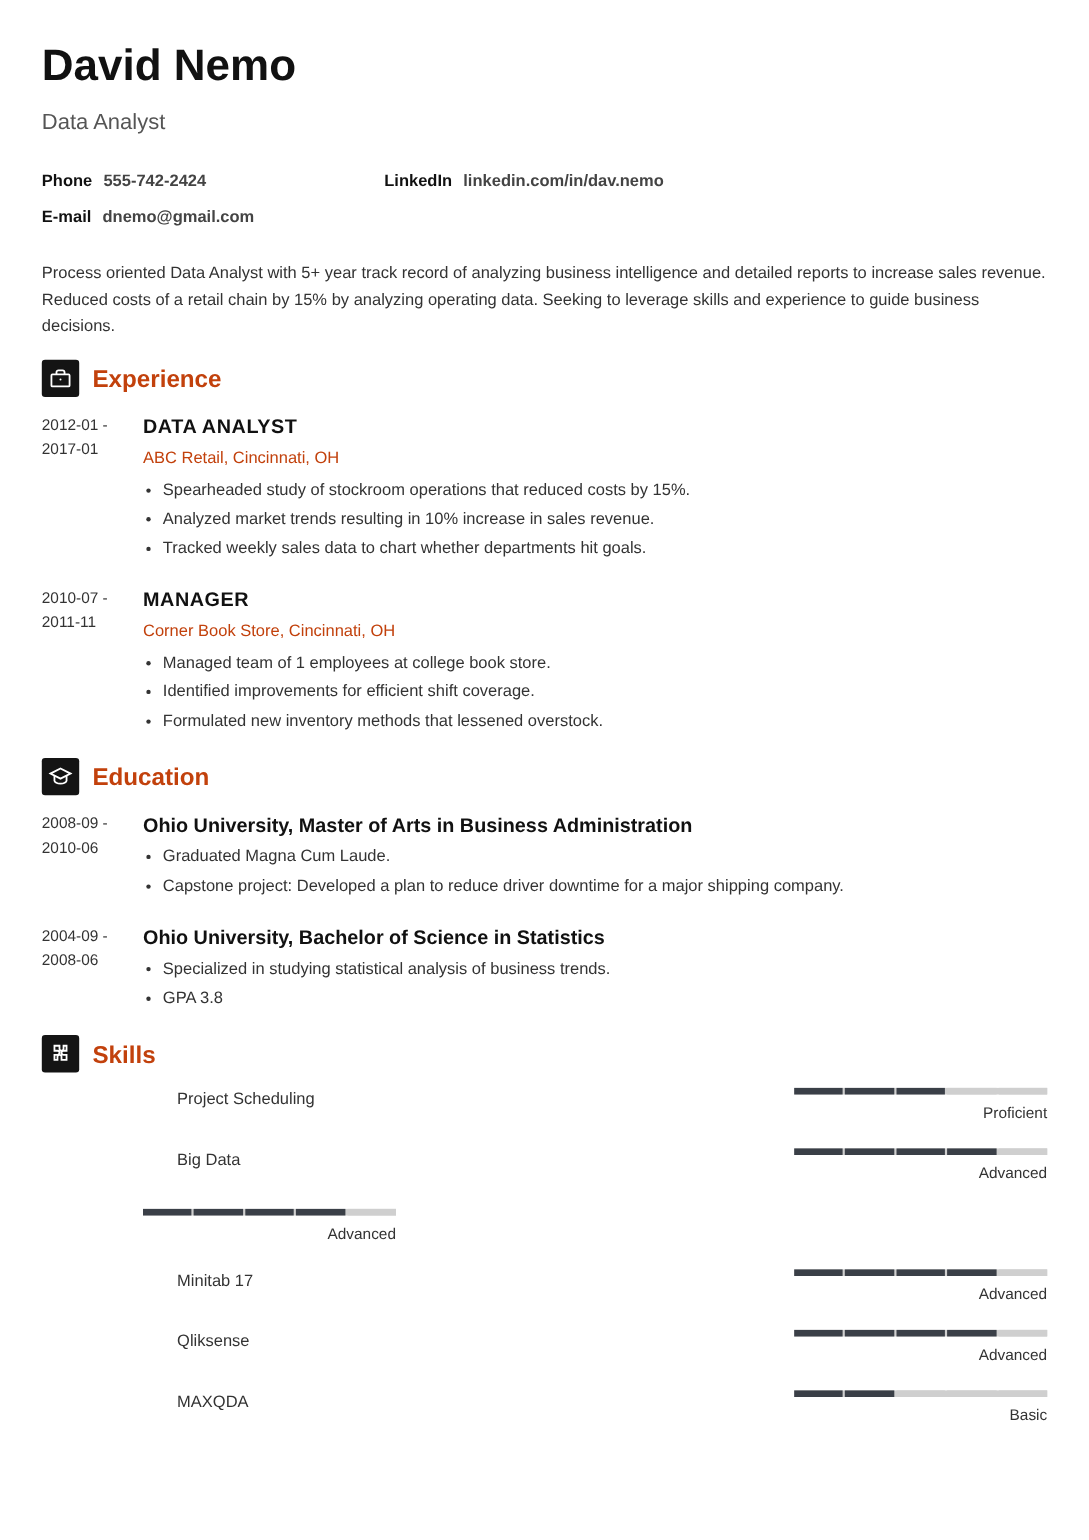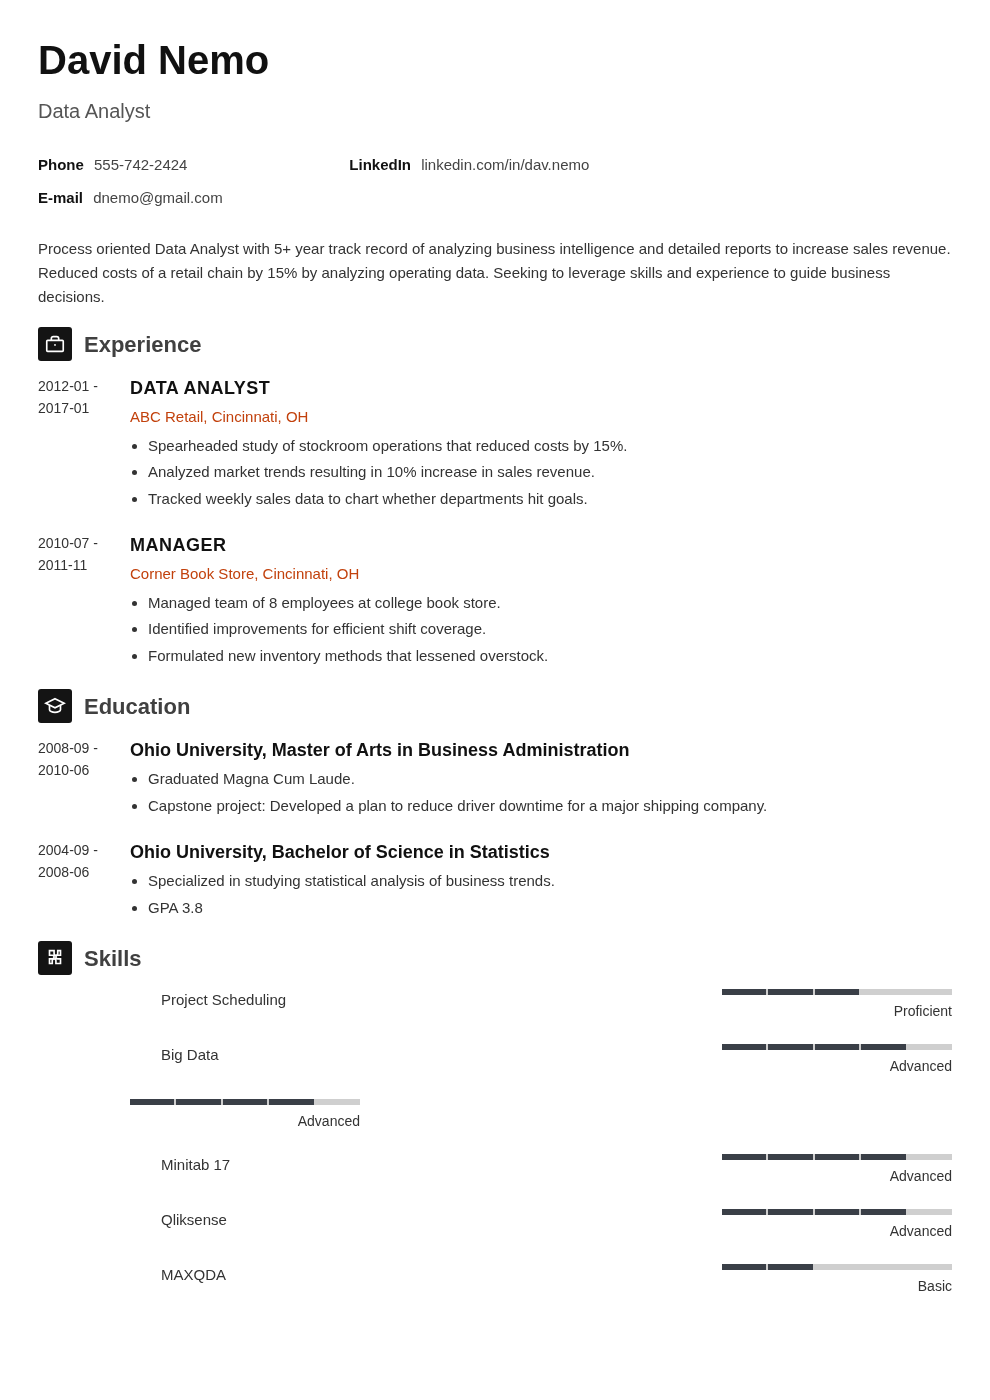--- a/index.html
+++ b/index.html
@@ -31,20 +31,21 @@
     margin-bottom: 28px;
     font-size: 15px;
   }
   .contact-item .contact-label {
     font-weight: 700;
     margin-right: 6px;
     color: #111;
   }
   .contact-item .contact-value {
     color: #444;
+    font-weight: bold;
   }
   .summary {
     font-size: 15px;
     color: #333;
     line-height: 1.6;
     margin-bottom: 18px;
   }
   .section {
     margin-bottom: 12px;
   }
@@ -67,21 +68,21 @@
   .section-icon svg {
     width: 22px;
     height: 22px;
     fill: none;
     stroke: #fff;
     stroke-width: 1.8;
   }
   .section-title {
     font-size: 22px;
     font-weight: 700;
-    color: #404040;
+    color: #c2410c;
   }
   .entry {
     display: flex;
     margin-bottom: 18px;
   }
   .entry-date {
     width: 92px;
     flex: 0 0 92px;
     font-size: 14px;
     color: #333;
@@ -202,21 +203,21 @@
             <li>Tracked weekly sales data to chart whether departments hit goals.</li>
           </ul>
     </div>
       </div>
       <div class="entry">
     <div class="entry-date">2010-07 -<br>2011-11</div>
     <div class="entry-body">
       <div class="entry-title upper">MANAGER</div>
       <div class="entry-sub">Corner Book Store, Cincinnati, OH</div>
       <ul class="bullets">
-            <li>Managed team of 8 employees at college book store.</li>
+            <li>Managed team of 1 employees at college book store.</li>
             <li>Identified improvements for efficient shift coverage.</li>
             <li>Formulated new inventory methods that lessened overstock.</li>
           </ul>
     </div>
       </div>
     </div>
 </div>
 
 <div class="section">
   <div class="section-header">

